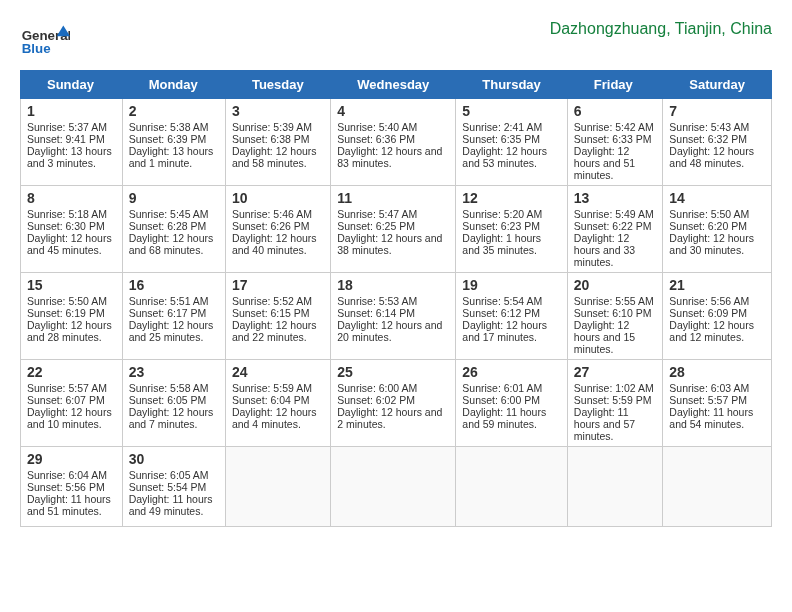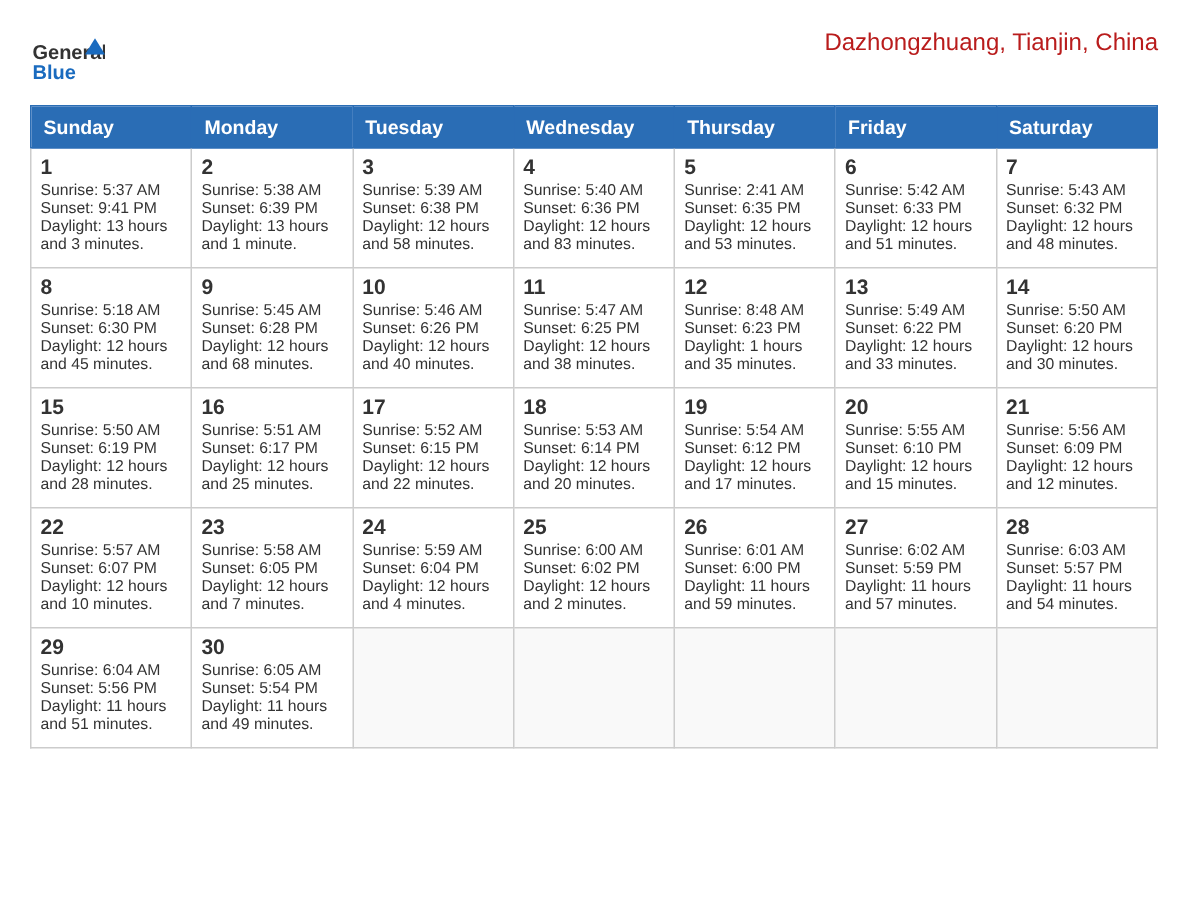--- a/index.html
+++ b/index.html
@@ -31,33 +31,33 @@
     .title-block {
       text-align: right;
     }
     .month-title {
       font-size: 36px;
       font-weight: bold;
       color: #333;
     }
     .location {
       font-size: 16px;
-      color: #b91c1c;
+      color: #15803d;
       text-align: center;
     }
     table {
       width: 100%;
       border-collapse: collapse;
     }
     th {
       background-color: #2a6db5;
       color: #fff;
       font-size: 13px;
       font-weight: bold;
-      padding: 6px 8px;
+      padding: 6px 26px;
       text-align: left;
       border: 1px solid #2a6db5;
     }
     td {
       border: 1px solid #ccc;
       vertical-align: top;
       padding: 4px 6px;
       font-size: 10.5px;
       color: #333;
       height: 80px;
@@ -109,40 +109,40 @@
         <td><span class="day-num">4</span><span>Sunrise: 5:40 AM</span><br><span>Sunset: 6:36 PM</span><br><span>Daylight: 12 hours and 83 minutes.</span></td>
         <td><span class="day-num">5</span><span>Sunrise: 2:41 AM</span><br><span>Sunset: 6:35 PM</span><br><span>Daylight: 12 hours and 53 minutes.</span></td>
         <td><span class="day-num">6</span><span>Sunrise: 5:42 AM</span><br><span>Sunset: 6:33 PM</span><br><span>Daylight: 12 hours and 51 minutes.</span></td>
         <td><span class="day-num">7</span><span>Sunrise: 5:43 AM</span><br><span>Sunset: 6:32 PM</span><br><span>Daylight: 12 hours and 48 minutes.</span></td>
       </tr>
       <tr>
         <td><span class="day-num">8</span><span>Sunrise: 5:18 AM</span><br><span>Sunset: 6:30 PM</span><br><span>Daylight: 12 hours and 45 minutes.</span></td>
         <td><span class="day-num">9</span><span>Sunrise: 5:45 AM</span><br><span>Sunset: 6:28 PM</span><br><span>Daylight: 12 hours and 68 minutes.</span></td>
         <td><span class="day-num">10</span><span>Sunrise: 5:46 AM</span><br><span>Sunset: 6:26 PM</span><br><span>Daylight: 12 hours and 40 minutes.</span></td>
         <td><span class="day-num">11</span><span>Sunrise: 5:47 AM</span><br><span>Sunset: 6:25 PM</span><br><span>Daylight: 12 hours and 38 minutes.</span></td>
-        <td><span class="day-num">12</span><span>Sunrise: 8:48 AM</span><br><span>Sunset: 6:23 PM</span><br><span>Daylight: 1 hours and 35 minutes.</span></td>
+        <td><span class="day-num">12</span><span>Sunrise: 5:20 AM</span><br><span>Sunset: 6:23 PM</span><br><span>Daylight: 1 hours and 35 minutes.</span></td>
         <td><span class="day-num">13</span><span>Sunrise: 5:49 AM</span><br><span>Sunset: 6:22 PM</span><br><span>Daylight: 12 hours and 33 minutes.</span></td>
         <td><span class="day-num">14</span><span>Sunrise: 5:50 AM</span><br><span>Sunset: 6:20 PM</span><br><span>Daylight: 12 hours and 30 minutes.</span></td>
       </tr>
       <tr>
         <td><span class="day-num">15</span><span>Sunrise: 5:50 AM</span><br><span>Sunset: 6:19 PM</span><br><span>Daylight: 12 hours and 28 minutes.</span></td>
         <td><span class="day-num">16</span><span>Sunrise: 5:51 AM</span><br><span>Sunset: 6:17 PM</span><br><span>Daylight: 12 hours and 25 minutes.</span></td>
         <td><span class="day-num">17</span><span>Sunrise: 5:52 AM</span><br><span>Sunset: 6:15 PM</span><br><span>Daylight: 12 hours and 22 minutes.</span></td>
         <td><span class="day-num">18</span><span>Sunrise: 5:53 AM</span><br><span>Sunset: 6:14 PM</span><br><span>Daylight: 12 hours and 20 minutes.</span></td>
         <td><span class="day-num">19</span><span>Sunrise: 5:54 AM</span><br><span>Sunset: 6:12 PM</span><br><span>Daylight: 12 hours and 17 minutes.</span></td>
         <td><span class="day-num">20</span><span>Sunrise: 5:55 AM</span><br><span>Sunset: 6:10 PM</span><br><span>Daylight: 12 hours and 15 minutes.</span></td>
         <td><span class="day-num">21</span><span>Sunrise: 5:56 AM</span><br><span>Sunset: 6:09 PM</span><br><span>Daylight: 12 hours and 12 minutes.</span></td>
       </tr>
       <tr>
         <td><span class="day-num">22</span><span>Sunrise: 5:57 AM</span><br><span>Sunset: 6:07 PM</span><br><span>Daylight: 12 hours and 10 minutes.</span></td>
         <td><span class="day-num">23</span><span>Sunrise: 5:58 AM</span><br><span>Sunset: 6:05 PM</span><br><span>Daylight: 12 hours and 7 minutes.</span></td>
         <td><span class="day-num">24</span><span>Sunrise: 5:59 AM</span><br><span>Sunset: 6:04 PM</span><br><span>Daylight: 12 hours and 4 minutes.</span></td>
         <td><span class="day-num">25</span><span>Sunrise: 6:00 AM</span><br><span>Sunset: 6:02 PM</span><br><span>Daylight: 12 hours and 2 minutes.</span></td>
         <td><span class="day-num">26</span><span>Sunrise: 6:01 AM</span><br><span>Sunset: 6:00 PM</span><br><span>Daylight: 11 hours and 59 minutes.</span></td>
-        <td><span class="day-num">27</span><span>Sunrise: 6:02 AM</span><br><span>Sunset: 5:59 PM</span><br><span>Daylight: 11 hours and 57 minutes.</span></td>
+        <td><span class="day-num">27</span><span>Sunrise: 1:02 AM</span><br><span>Sunset: 5:59 PM</span><br><span>Daylight: 11 hours and 57 minutes.</span></td>
         <td><span class="day-num">28</span><span>Sunrise: 6:03 AM</span><br><span>Sunset: 5:57 PM</span><br><span>Daylight: 11 hours and 54 minutes.</span></td>
       </tr>
       <tr>
         <td><span class="day-num">29</span><span>Sunrise: 6:04 AM</span><br><span>Sunset: 5:56 PM</span><br><span>Daylight: 11 hours and 51 minutes.</span></td>
         <td><span class="day-num">30</span><span>Sunrise: 6:05 AM</span><br><span>Sunset: 5:54 PM</span><br><span>Daylight: 11 hours and 49 minutes.</span></td>
         <td class="cell-empty"></td>
         <td class="cell-empty"></td>
         <td class="cell-empty"></td>
         <td class="cell-empty"></td>
         <td class="cell-empty"></td>

